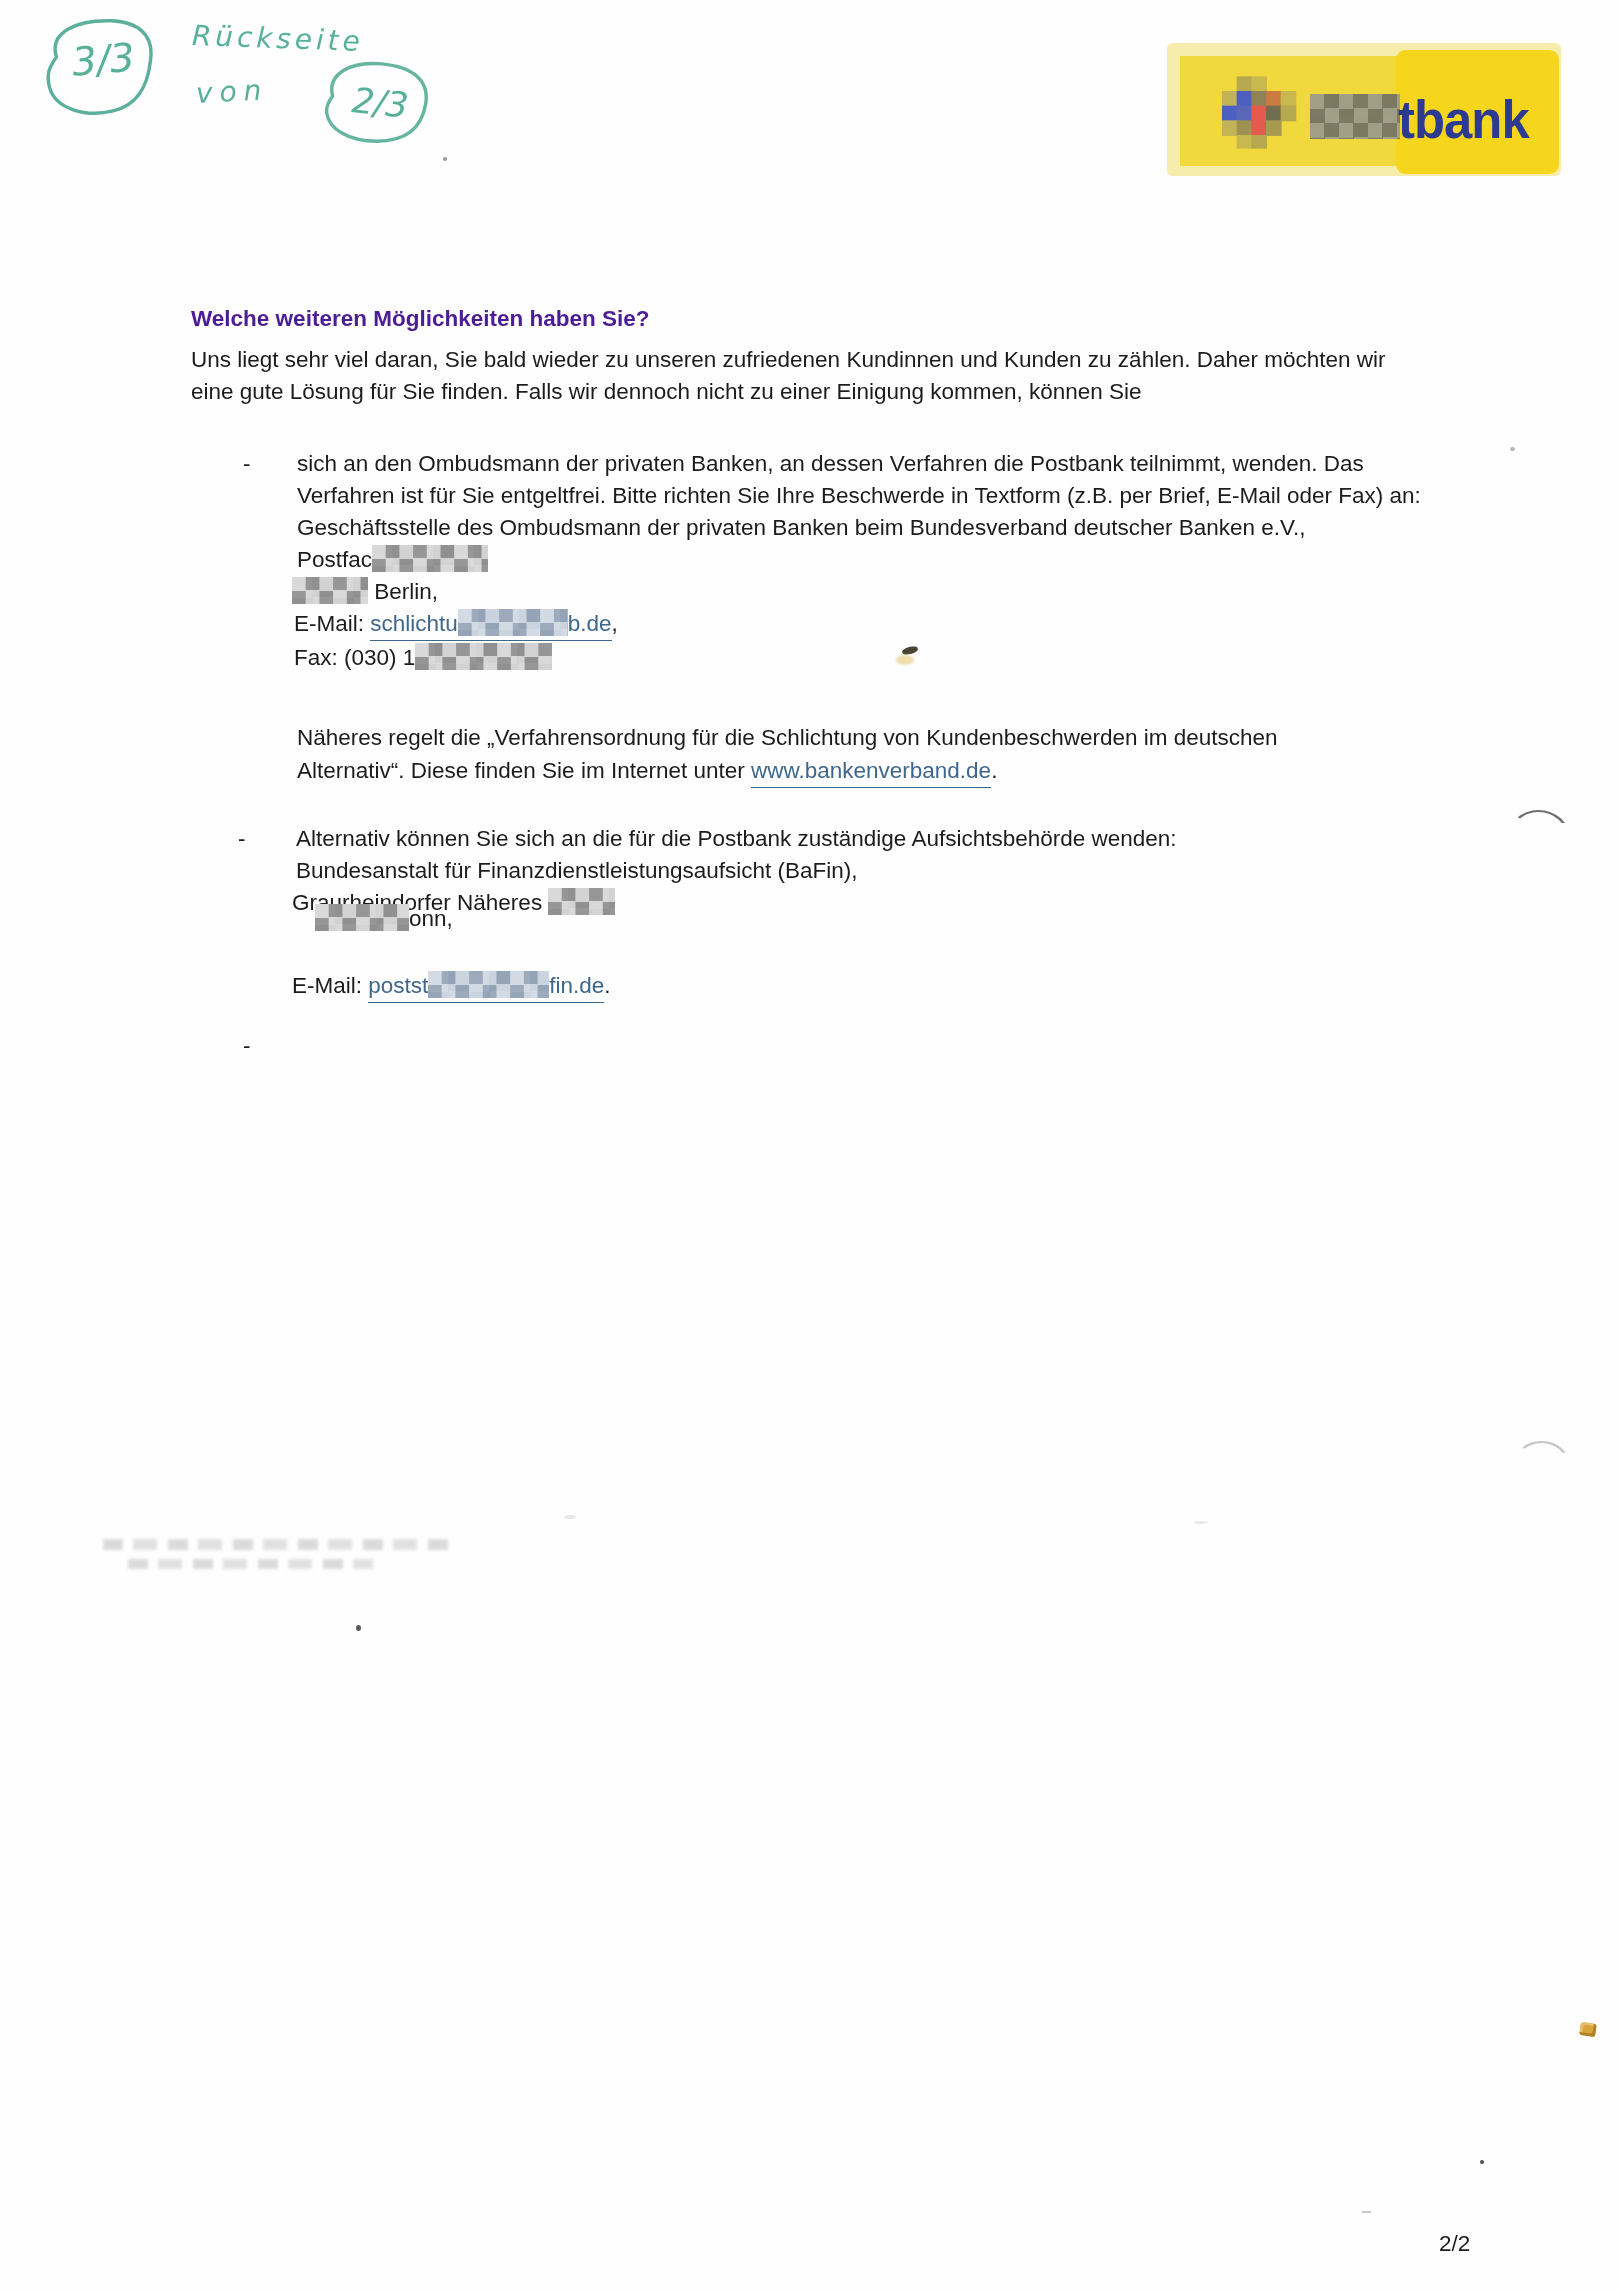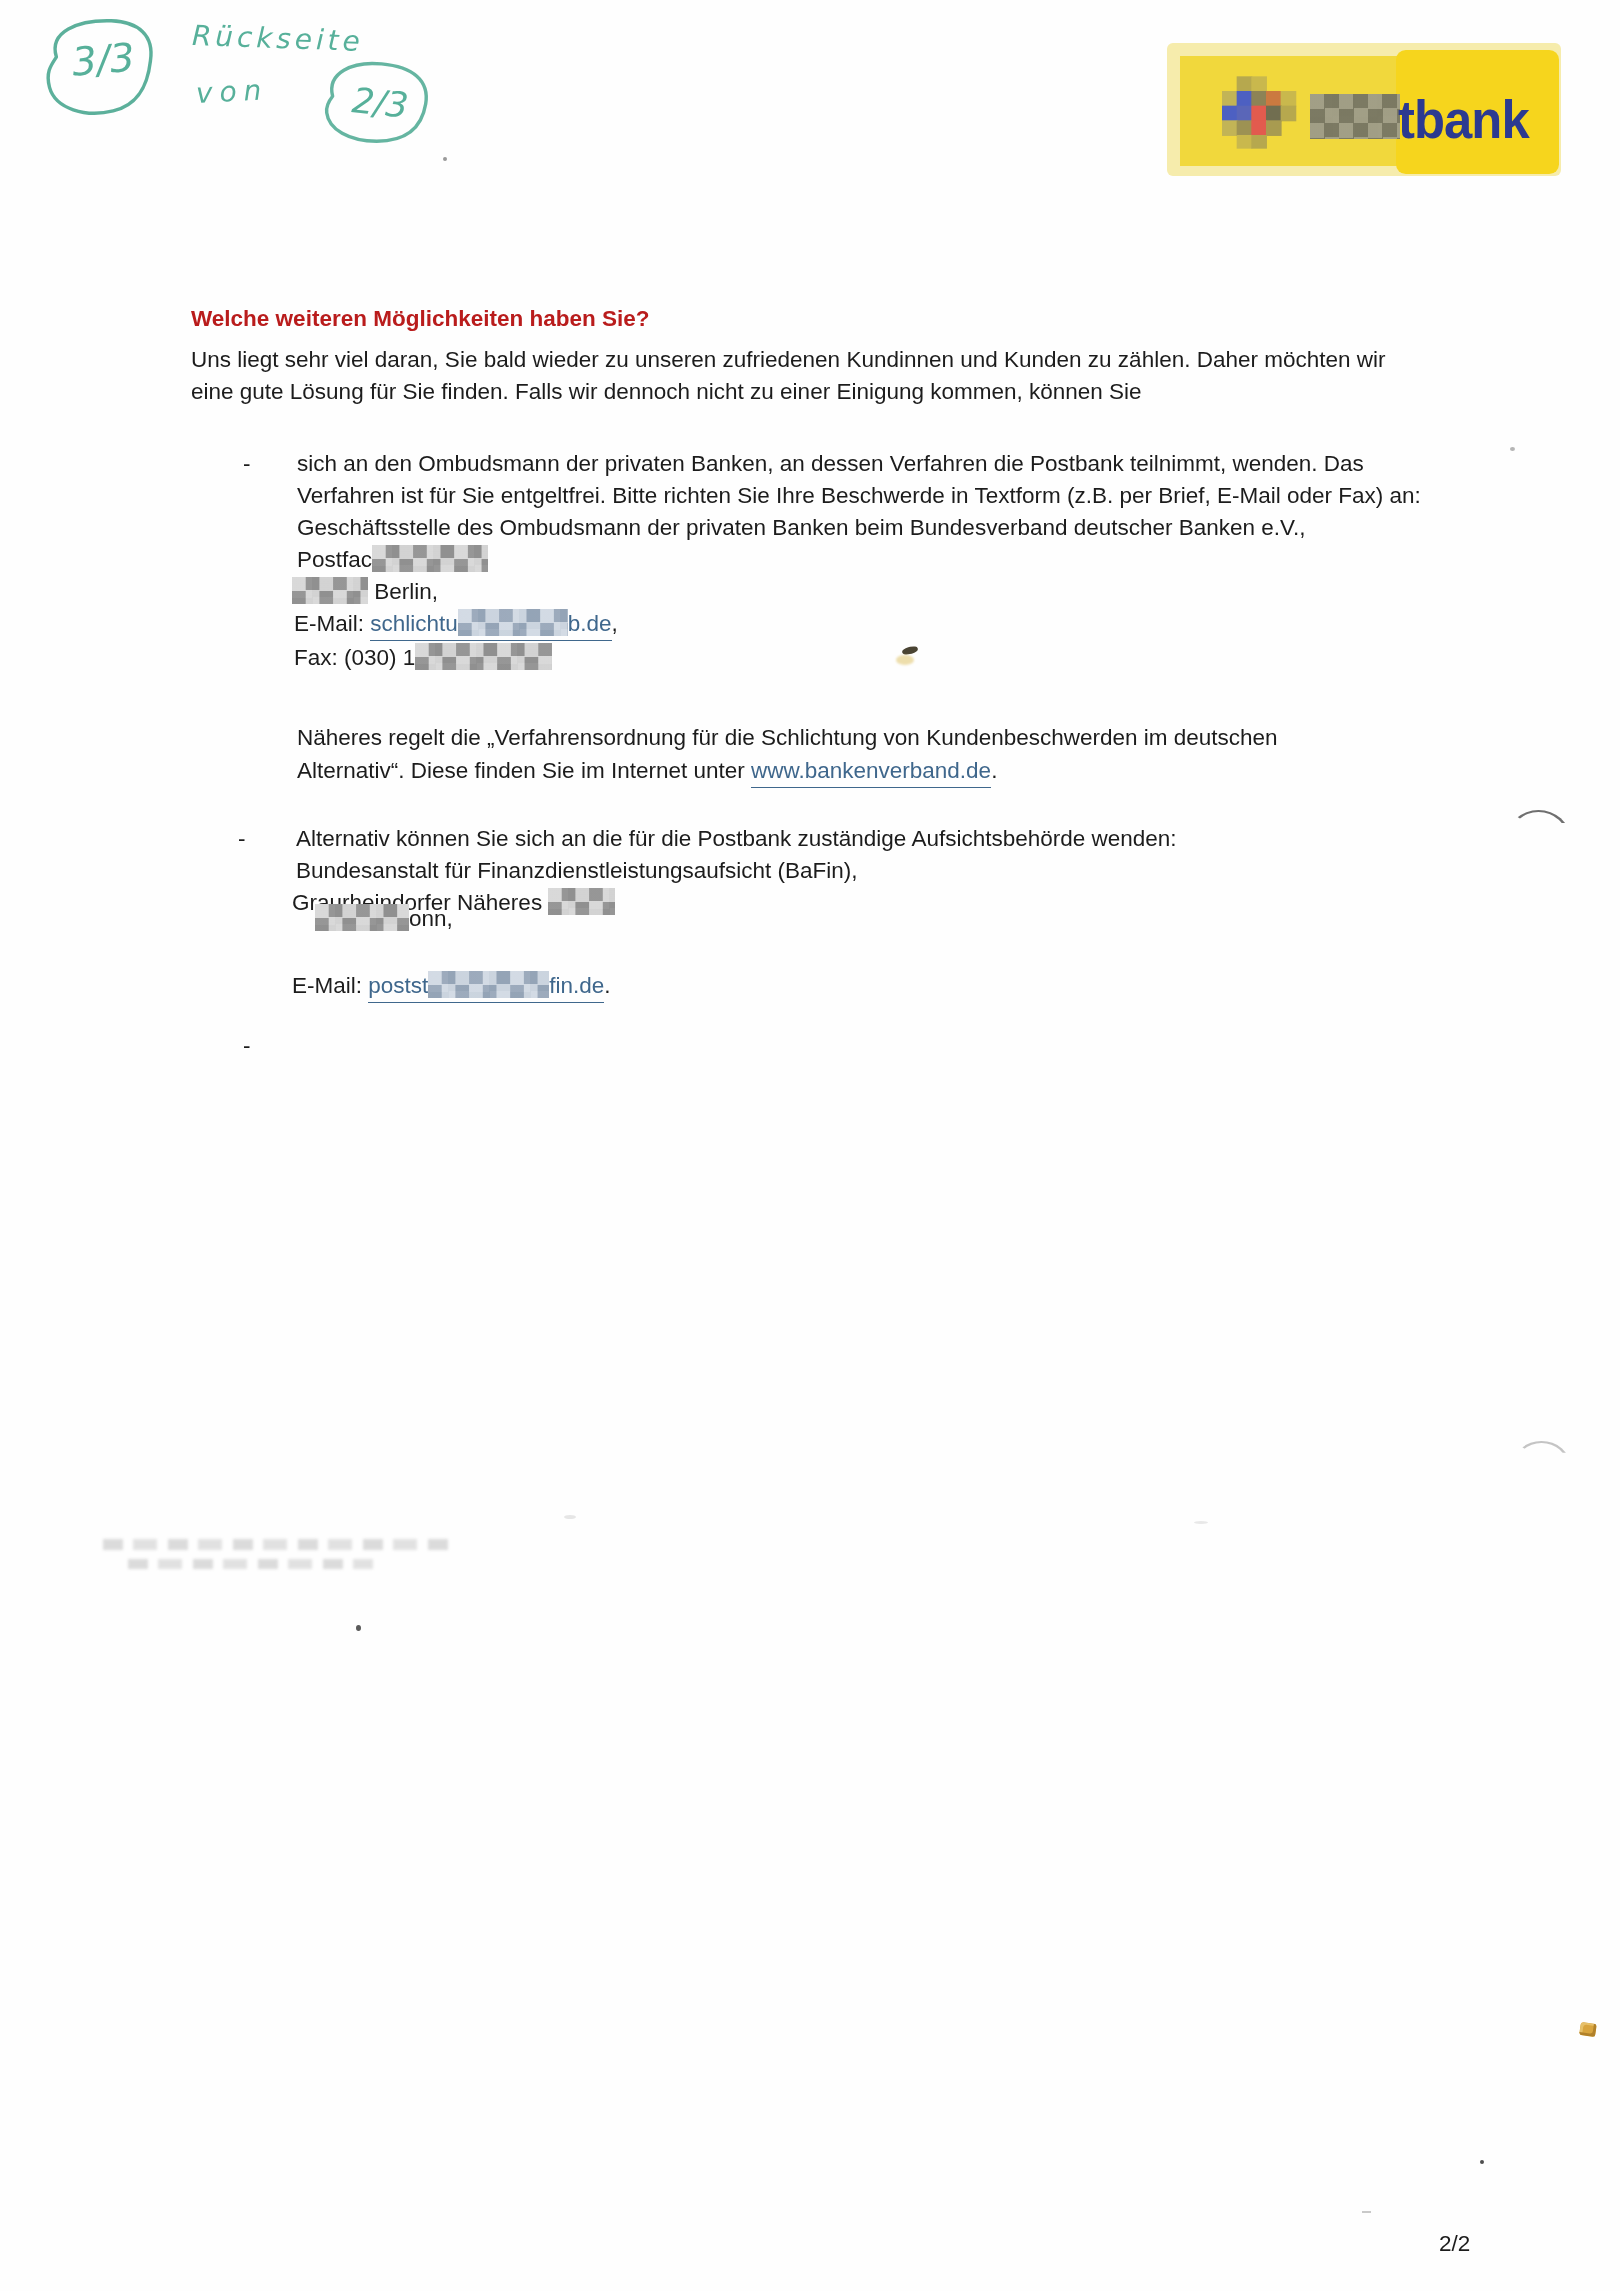--- a/index.html
+++ b/index.html
@@ -1,20 +1,20 @@
 <!DOCTYPE html>
 <html><head>
 <meta charset="utf-8">
 <style>
   html,body{margin:0;padding:0;background:#ffffff;}
   .page{position:relative;width:1620px;height:2292px;background:#fefefe;overflow:hidden;
         font-family:"Liberation Sans",sans-serif;color:#1c1c1c;}
   .abs{position:absolute;}
   .t{font-size:22.5px;line-height:29px;white-space:nowrap;color:#1c1c1c;}
-  .bold{font-weight:bold;color:#b91c1c;}
+  .bold{font-weight:bold;color:#4c1d95;}
   .dash{font-size:22.5px;}
   
   .rd{display:inline-block;height:26.5px;vertical-align:-4.9px;
       background:
         repeating-conic-gradient(rgba(138,138,138,.85) 0% 25%, rgba(216,216,216,.85) 0% 50%) 0 0/27.4px 27.4px,
         repeating-conic-gradient(#b3b3b3 0% 25%, #dcdcdc 0% 50%) 0 0/41px 41px;}
   .rd.blue{background:
         repeating-conic-gradient(rgba(142,158,178,.8) 0% 25%, rgba(210,218,228,.8) 0% 50%) 0 0/27.4px 27.4px,
         repeating-conic-gradient(#aebcc8 0% 25%, #d8dee6 0% 50%) 0 0/41px 41px;}
   

